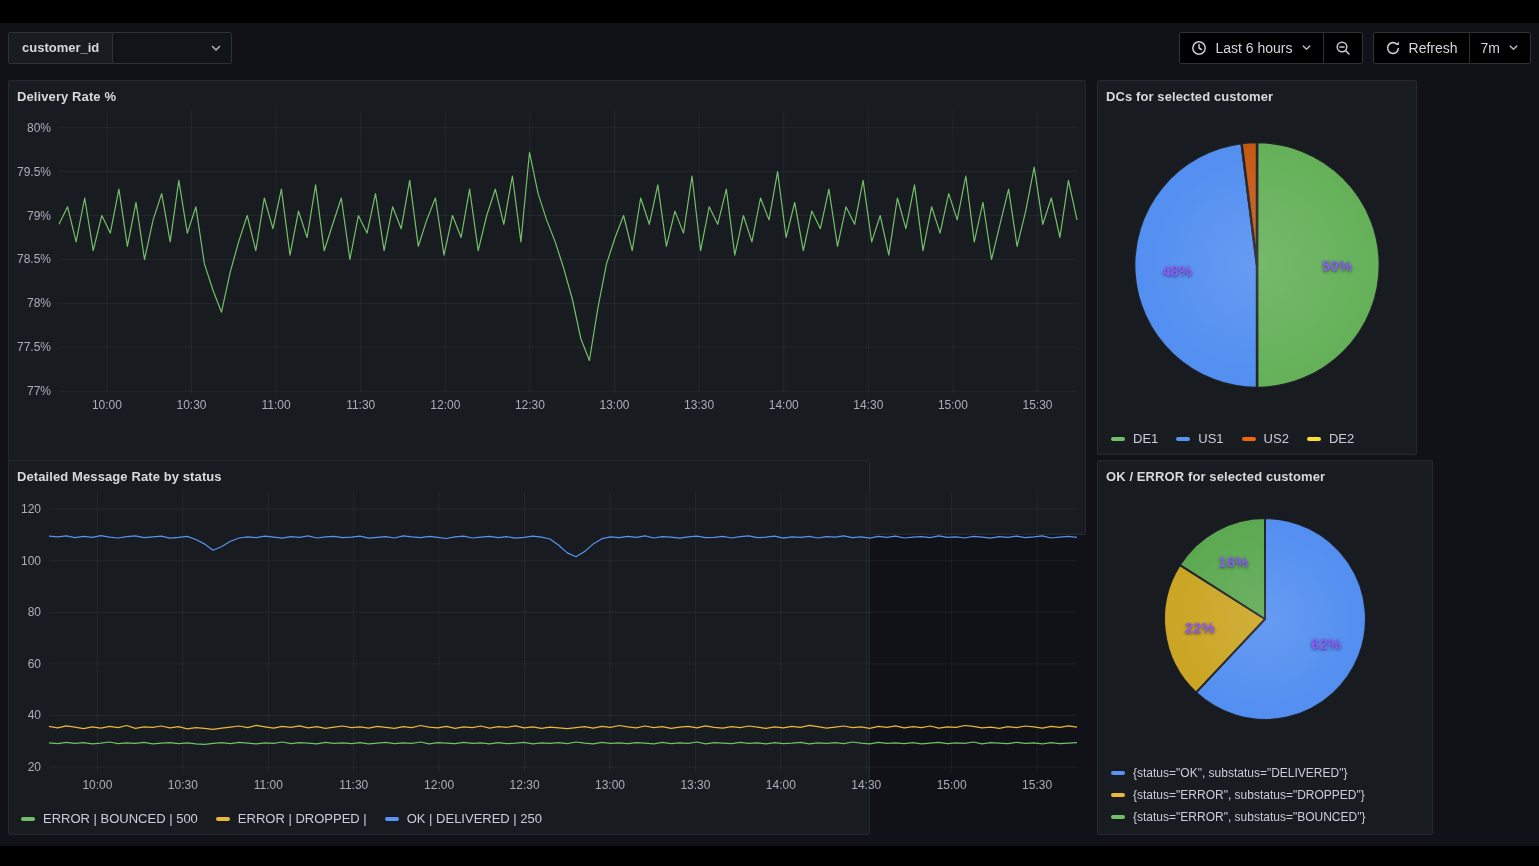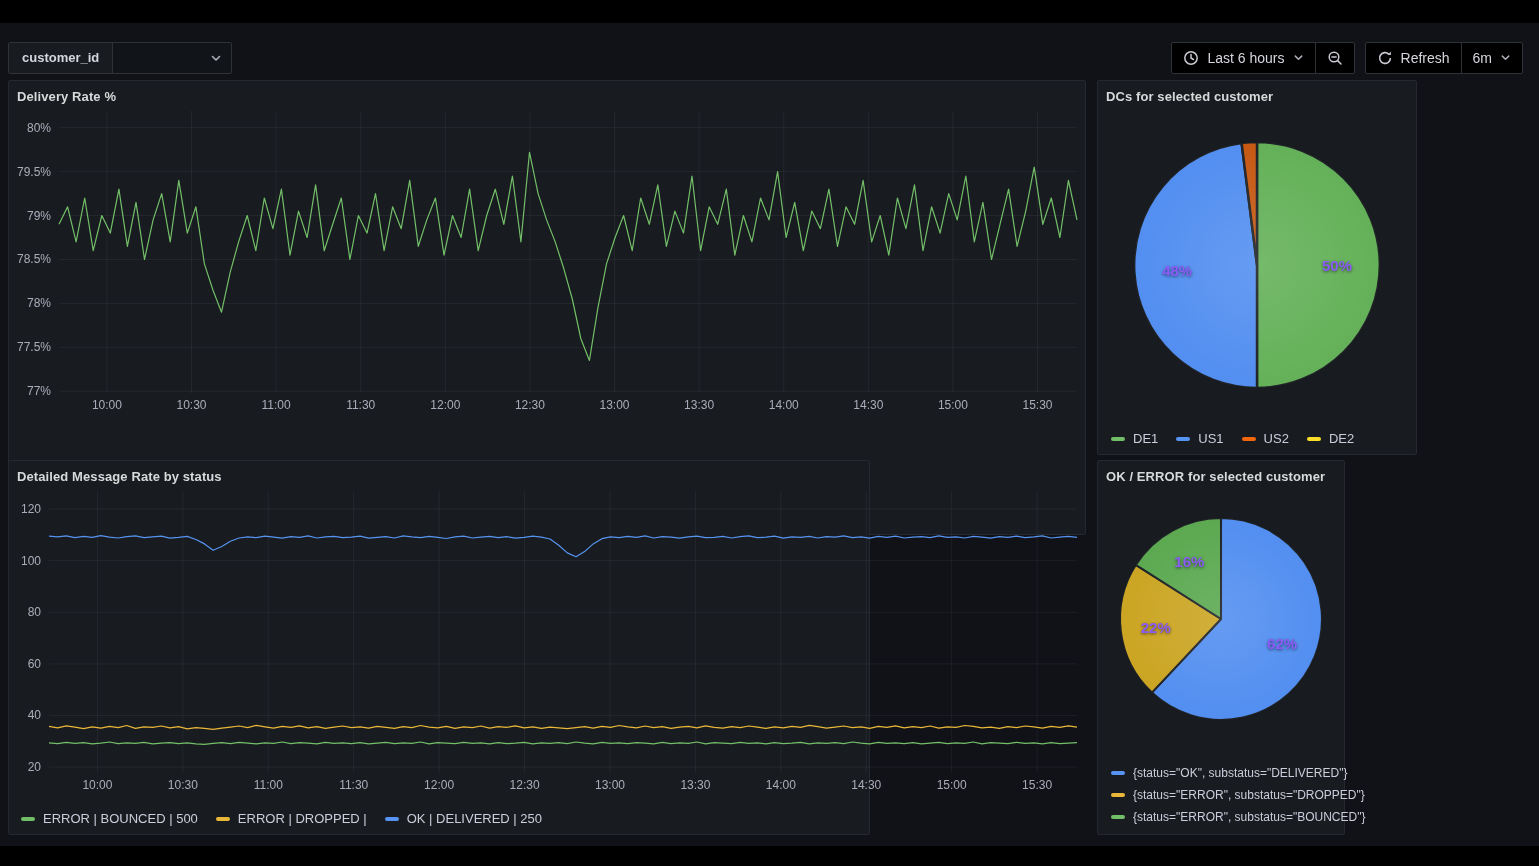--- a/index.html
+++ b/index.html
@@ -2,22 +2,22 @@
 <html><head>
 <meta charset="utf-8">
 <style>
   html,body{margin:0;padding:0;background:#000;width:1539px;height:866px;overflow:hidden;
     font-family:"Liberation Sans",sans-serif;-webkit-font-smoothing:antialiased;}
   .black-bar{position:absolute;left:0;width:1539px;background:#000;}
   .black-bar.top{top:0;height:23px;}
   .black-bar.bottom{top:846px;height:20px;}
   .app{position:absolute;top:23px;left:0;width:1539px;height:823px;background:#111217;}
   
-  .toolbar{position:absolute;top:0;left:0;right:8px;height:49px;display:flex;align-items:center;
-    justify-content:space-between;padding:0 8px;box-sizing:border-box;margin-top:10px;}
+  .toolbar{position:absolute;top:0;left:0;right:0;height:49px;display:flex;align-items:center;
+    justify-content:space-between;padding:0 8px;box-sizing:border-box;}
   .var-control{display:flex;height:32px;border:1px solid #2f3237;border-radius:2px;overflow:hidden;box-sizing:border-box;}
   .var-label{background:#181b20;color:#d5d6de;font-size:13px;font-weight:700;padding:0 13px;
     display:flex;align-items:center;}
   .var-select{width:100px;background:#111419;display:flex;align-items:center;justify-content:space-between;
     padding:0 9px;border-left:1px solid #2f3237;color:#d5d6de;font-size:13px;cursor:pointer;}
   .toolbar-right{display:flex;gap:10px;}
   .btn-group{display:flex;height:32px;border:1px solid #2f3237;border-radius:2px;background:#000000;box-sizing:border-box;}
   .tb-btn{display:flex;align-items:center;gap:8px;padding:0 11px;background:none;border:none;
     color:#d5d6de;font-size:14px;font-weight:500;font-family:inherit;cursor:pointer;height:100%;}
   .tb-btn + .tb-btn{border-left:1px solid #2f3237;}
@@ -91,21 +91,21 @@
         <button class="tb-btn">
           <span class="icon">
             <svg width="16" height="16" viewBox="0 0 16 16">
                 <path d="M13.4 8a5.4 5.4 0 1 1-1.55-3.8" fill="none" stroke="currentColor" stroke-width="1.6"></path>
                 <path d="M13.9 1.6v3.4h-3.4z" fill="currentColor"></path>
               </svg>
           </span>
           <span>Refresh</span>
         </button>
         <button class="tb-btn">
-          <span>6m</span>
+          <span>7m</span>
           <span class="icon caret">
             <svg width="11" height="11" viewBox="0 0 12 12">
                 <path d="M2.5 4.5L6 8l3.5-3.5" fill="none" stroke="currentColor" stroke-width="1.6" stroke-linecap="round" stroke-linejoin="round"></path>
               </svg>
           </span>
         </button>
       </div>
     </div>
   </div>
 
@@ -258,21 +258,21 @@
           <span class="legend-marker" style="background: rgb(234, 184, 57);"></span>
           <span>ERROR | DROPPED |</span>
         </span>
         <span class="legend-item">
           <span class="legend-marker" style="background: rgb(87, 148, 242);"></span>
           <span>OK | DELIVERED | 250</span>
         </span>
       </div>
   </section>
 
-  <section class="panel" style="left:1097px;top:437px;width:248px;height:375px;">
+  <section class="panel" style="left:1097px;top:437px;width:336px;height:375px;">
     <header>
       <h2>OK / ERROR for selected customer</h2>
     </header>
     <div class="pie-mount" style="top:30px;bottom:88px;">
         <div class="pie-wrap" style="width: 212px; height: 212px;">
           <svg viewBox="-1.05 -1.05 2.1 2.1">
             <path d="M0 0 L0.0000 -1.0000 A1 1 0 1 1 -0.6845 0.7290 Z" fill="#4D8BF0" stroke="#181b1f" stroke-width="0.02" stroke-linejoin="round"></path>
             <path d="M0 0 L-0.6845 0.7290 A1 1 0 0 1 -0.8443 -0.5358 Z" fill="#C9A21B" stroke="#181b1f" stroke-width="0.02" stroke-linejoin="round"></path>
             <path d="M0 0 L-0.8443 -0.5358 A1 1 0 0 1 -0.0000 -1.0000 Z" fill="#56A64B" stroke="#181b1f" stroke-width="0.02" stroke-linejoin="round"></path>
             <defs>

